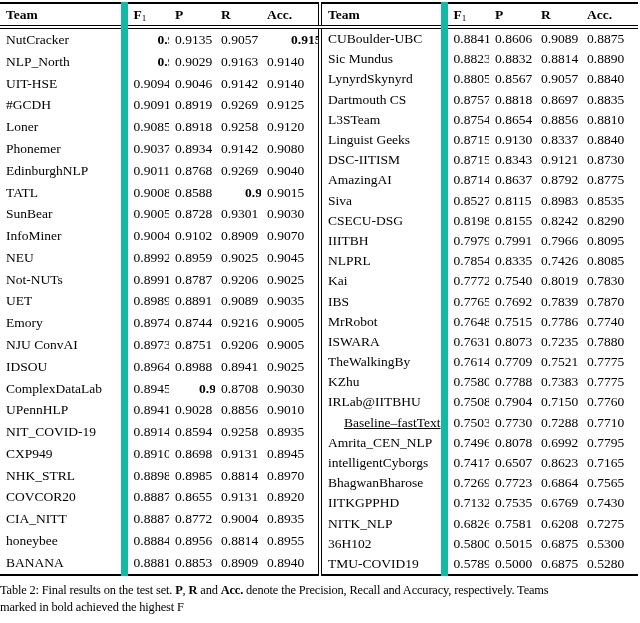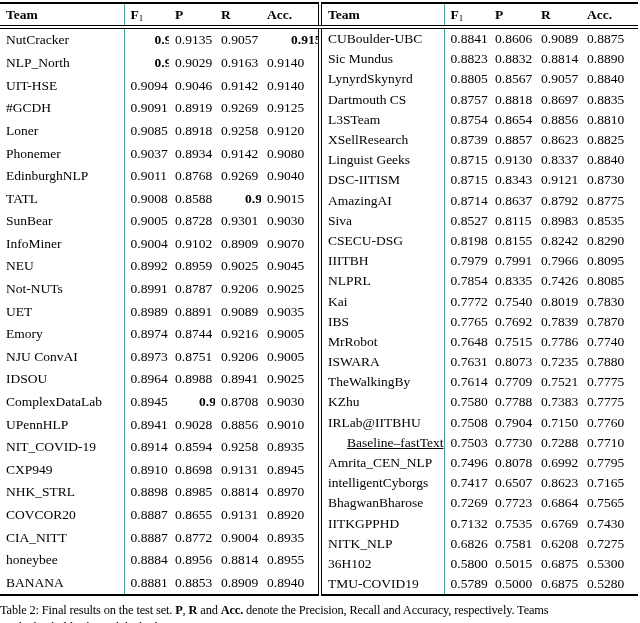--- a/index.html
+++ b/index.html
@@ -34,21 +34,21 @@
     text-align: left;
     white-space: nowrap;
     overflow: hidden;
     font-weight: normal;
   }
   thead th {
     font-weight: bold;
     height: 21px;
     border-bottom: 4px double #000;
   }
-  th.team, td.team { border-right: 1px solid #14b8a6; }
+  th.team, td.team { border-right: 7px solid #14b8a6; }
 
   td.b { font-weight: bold; padding-left: 30px; }
   td.u { text-decoration: underline; text-align: right; }
 
   sub.f1sub {
     font-size: 9px;
     font-weight: normal;
     vertical-align: -2px;
     line-height: 0;
   }
@@ -310,27 +310,20 @@
           <td>0.8835</td>
         </tr>
         <tr>
           <td class="team">L3STeam</td>
           <td>0.8754</td>
           <td>0.8654</td>
           <td>0.8856</td>
           <td>0.8810</td>
         </tr>
         <tr>
-          <td class="team">XSellResearch</td>
-          <td>0.8739</td>
-          <td>0.8857</td>
-          <td>0.8623</td>
-          <td>0.8825</td>
-        </tr>
-        <tr>
           <td class="team">Linguist Geeks</td>
           <td>0.8715</td>
           <td>0.9130</td>
           <td>0.8337</td>
           <td>0.8840</td>
         </tr>
         <tr>
           <td class="team">DSC-IITISM</td>
           <td>0.8715</td>
           <td>0.8343</td>

